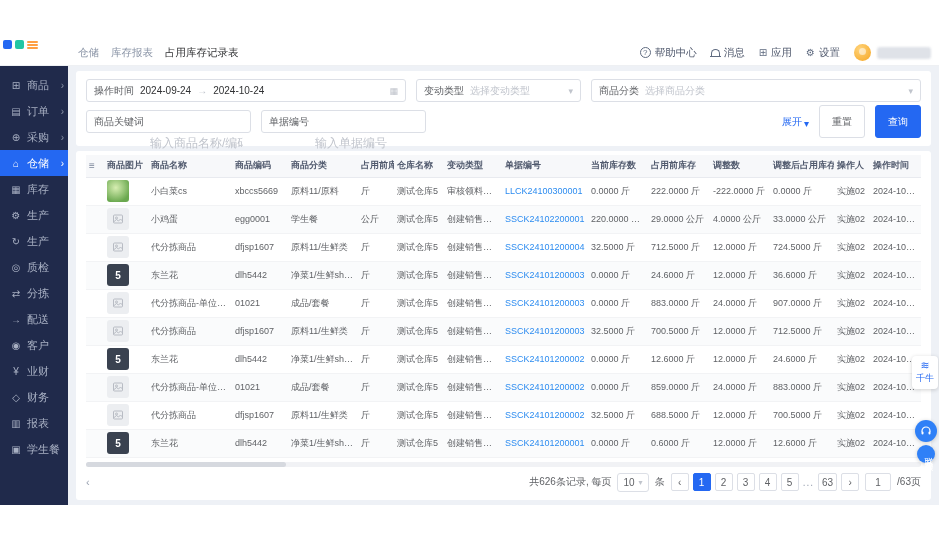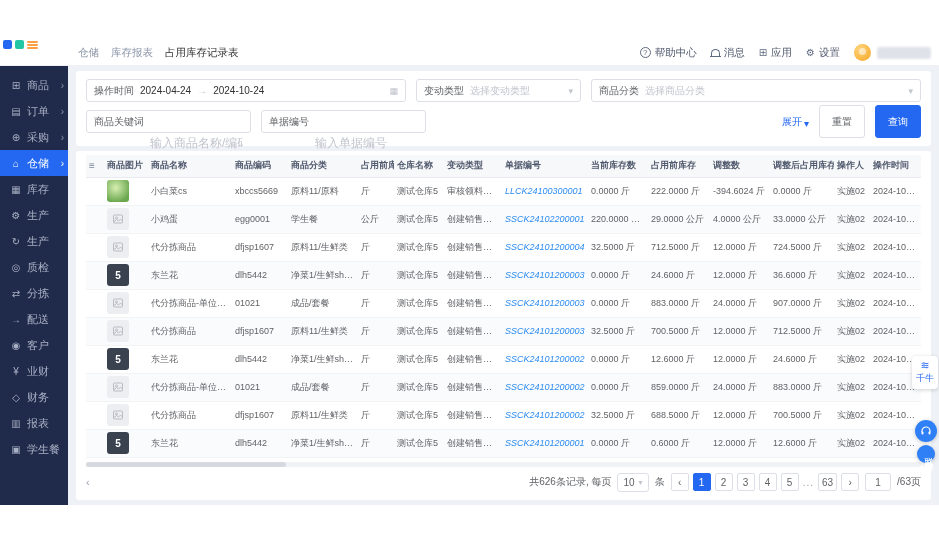--- a/index.html
+++ b/index.html
@@ -66,21 +66,21 @@
   .btn{height:33px;padding:0 12px;border:1px solid #dcdfe6;border-radius:3px;font-size:10px;background:#fff;color:#606266;cursor:pointer;}
   .btn.primary{background:var(--primary);border-color:var(--primary);color:#fff;}
 
   
   .table-card{flex:1;padding:4px 10px 6px;display:flex;flex-direction:column;overflow:hidden;}
   table{width:835px;border-collapse:collapse;table-layout:fixed;font-size:9px;}
   th{height:22px;background:#f7f8fa;color:#515a6e;font-weight:bold;text-align:left;padding:0 3px;border-bottom:1px solid #e8eaef;white-space:nowrap;overflow:hidden;}
   th.th-sort{color:#7a8499;font-size:10px;cursor:pointer;}
   td{height:28px;padding:0 3px;color:#606266;border-bottom:1px solid #f2f3f5;white-space:nowrap;overflow:hidden;text-overflow:ellipsis;}
   tbody tr:nth-child(even){background:#fafbfc;}
-  .doc-link{color:var(--link);text-decoration:none;cursor:pointer;font-style:italic;}
+  .doc-link{color:var(--link);text-decoration:none;cursor:pointer;}
   .thumb{width:22px;height:22px;border-radius:3px;display:inline-flex;align-items:center;justify-content:center;vertical-align:middle;}
   .thumb.leaf{background:radial-gradient(circle at 40% 35%,#d7eeb2,#6aa84f 75%);}
   .thumb.dark{background:#3a4250;color:#fff;font-size:10px;font-weight:bold;}
   .thumb.ph{background:#eceef1;}
 
   .hscroll{height:5px;margin-top:4px;background:#f1f2f5;border-radius:3px;position:relative;}
   .hs-thumb{position:absolute;left:0;top:0;height:5px;width:200px;background:#d6d9df;border-radius:3px;}
 
   .bottom-row{display:flex;align-items:center;margin-top:6px;font-size:10px;color:#606266;gap:6px;}
   .hs-arrow{color:#9aa2b1;font-size:11px;cursor:pointer;}
@@ -211,21 +211,21 @@
         <span class="sb-lab">学生餐</span>
       </div>
     </div>
 </aside>
 
 <main class="main">
   <section class="card filter-card">
     <div class="f-row">
       <div class="f-ctl w-date">
         <span class="f-label">操作时间</span>
-        <span>2024-04-24</span>
+        <span>2024-09-24</span>
         <span class="f-ph">→</span>
         <span>2024-10-24</span>
         <span class="f-tail">▦</span>
       </div>
       <div class="f-ctl w-ct">
         <span class="f-label">变动类型</span>
         <span class="f-ph">选择变动类型</span>
         <span class="f-tail">▾</span>
       </div>
       <div class="f-ctl w-cat">
@@ -297,21 +297,21 @@
             <td><span class="thumb leaf"></span></td>
             <td>小白菜cs</td>
             <td>xbccs5669</td>
             <td>原料11/原料</td>
             <td>斤</td>
             <td>测试仓库5</td>
             <td>审核领料出库</td>
             <td><a class="doc-link">LLCK24100300001</a></td>
             <td>0.0000 斤</td>
             <td>222.0000 斤</td>
-            <td>-394.6024 斤</td>
+            <td>-222.0000 斤</td>
             <td>0.0000 斤</td>
             <td>实施02</td>
             <td>2024-10-2…</td>
           </tr>
           <tr>
             <td></td>
             <td><span class="thumb ph">
                 <svg width="12" height="12" viewBox="0 0 24 24" fill="none" stroke="#b8bcc4" stroke-width="2">
                   <rect x="3" y="4" width="18" height="16" rx="2"></rect>
                   <circle cx="9" cy="10" r="2"></circle>

